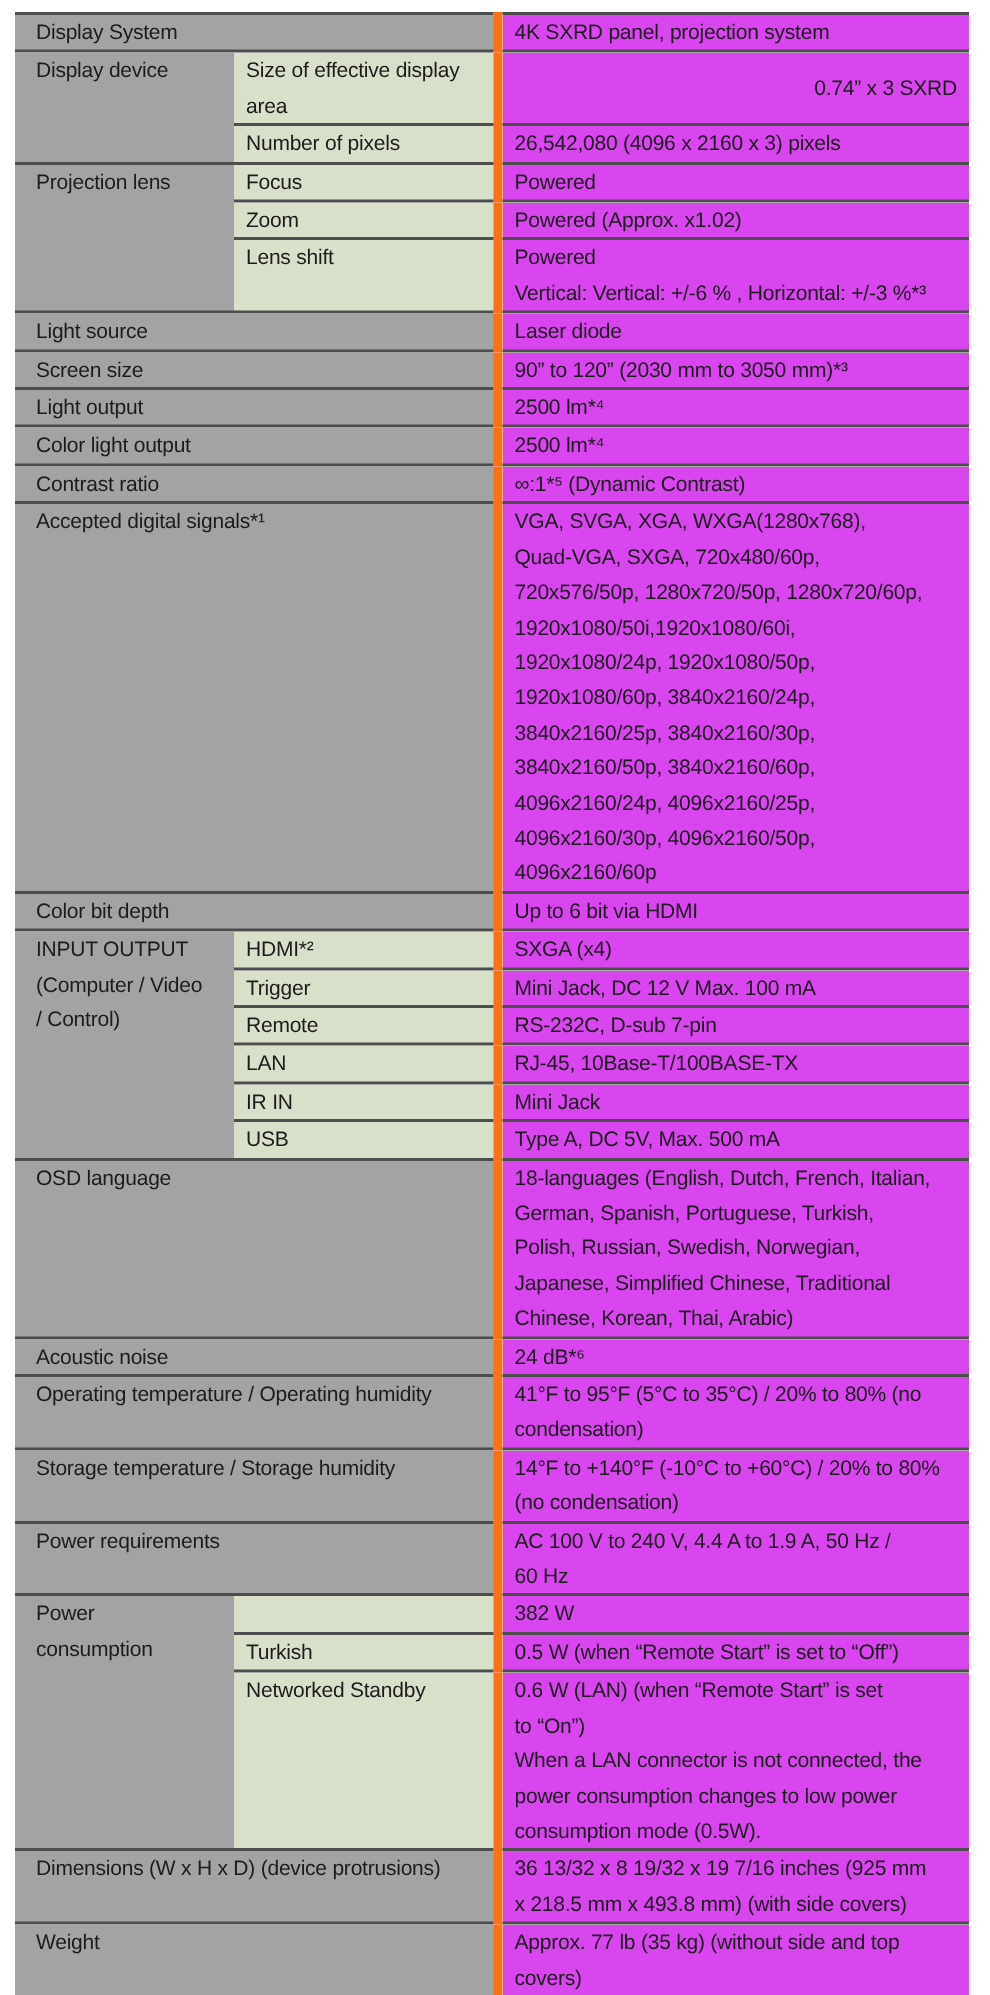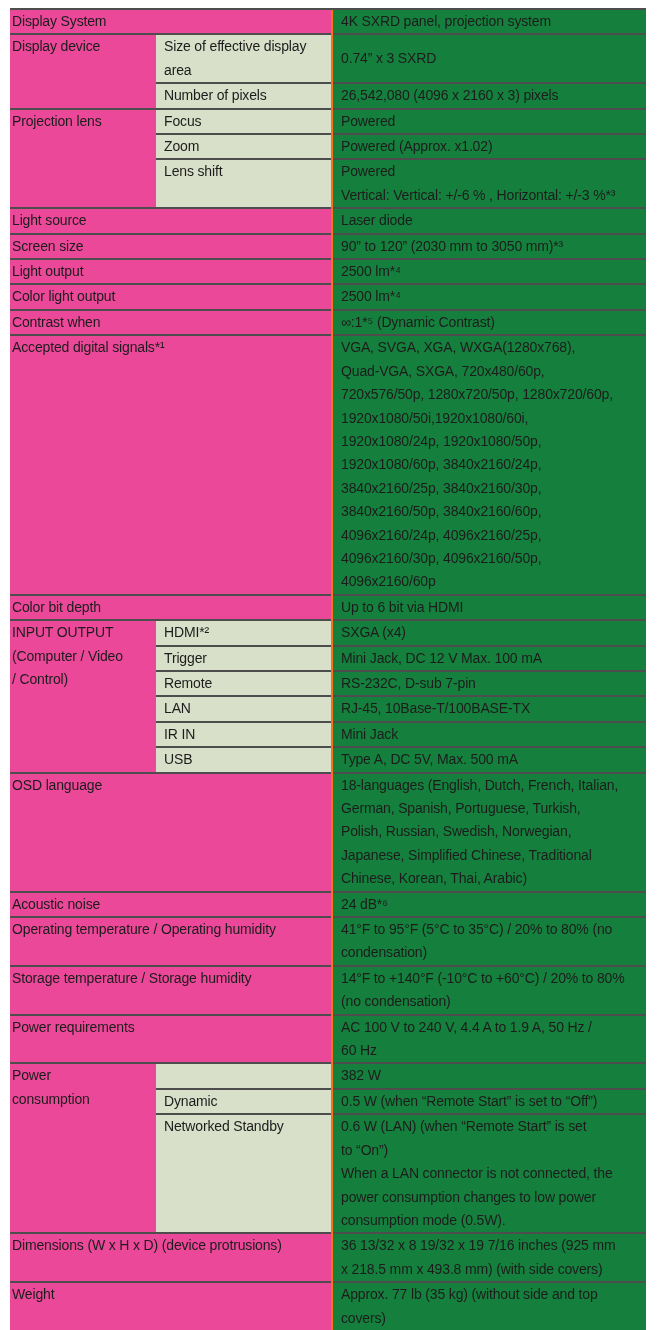--- a/index.html
+++ b/index.html
@@ -21,32 +21,32 @@
     font-size: 14px;
     line-height: 23.4px;
     letter-spacing: -0.15px;
     vertical-align: top;
     padding: 0 8px;
     white-space: pre-line;
     border-top: 2px solid #4d4d4d;
     overflow: hidden;
   }
   td.lab {
-    background: #ec4899;
-    padding-left: 2px;
+    background: #a3a3a3;
+    padding-left: 14px;
   }
   td.sub {
     background: #d9e0c9;
     margin-top: 12px;
   }
   td.val {
-    background: #15803d;
-    border-left: 2px solid #f97316;
-  }
-  td.vmid { vertical-align: middle; }
+    background: #d946ef;
+    border-left: 6px solid #f97316;
+  }
+  td.vmid { vertical-align: middle; text-align: right; }
 </style>
 </head>
 <body>
 
 <table class="spec">
   <colgroup>
     <col style="width:146px">
     <col style="width:176px">
     <col style="width:314px">
   </colgroup>
@@ -92,21 +92,21 @@
     </tr>
     <tr>
       <td class="lab" colspan="2">Light output</td>
       <td class="val">2500 lm*⁴</td>
     </tr>
     <tr>
       <td class="lab" colspan="2">Color light output</td>
       <td class="val">2500 lm*⁴</td>
     </tr>
     <tr>
-      <td class="lab" colspan="2">Contrast when</td>
+      <td class="lab" colspan="2">Contrast ratio</td>
       <td class="val">∞:1*⁵ (Dynamic Contrast)</td>
     </tr>
     <tr>
       <td class="lab" colspan="2">Accepted digital signals*¹</td>
       <td class="val">VGA, SVGA, XGA, WXGA(1280x768),
 Quad-VGA, SXGA, 720x480/60p,
 720x576/50p, 1280x720/50p, 1280x720/60p,
 1920x1080/50i,1920x1080/60i,
 1920x1080/24p, 1920x1080/50p,
 1920x1080/60p, 3840x2160/24p,
@@ -177,21 +177,21 @@
 60 Hz</td>
     </tr>
 
     <tr>
       <td class="lab" rowspan="3">Power
 consumption</td>
       <td class="sub"></td>
       <td class="val">382 W</td>
     </tr>
     <tr>
-      <td class="sub">Dynamic</td>
+      <td class="sub">Turkish</td>
       <td class="val">0.5 W (when “Remote Start” is set to “Off”)</td>
     </tr>
     <tr>
       <td class="sub">Networked Standby</td>
       <td class="val">0.6 W (LAN) (when “Remote Start” is set
 to “On”)
 When a LAN connector is not connected, the
 power consumption changes to low power
 consumption mode (0.5W).</td>
     </tr>

